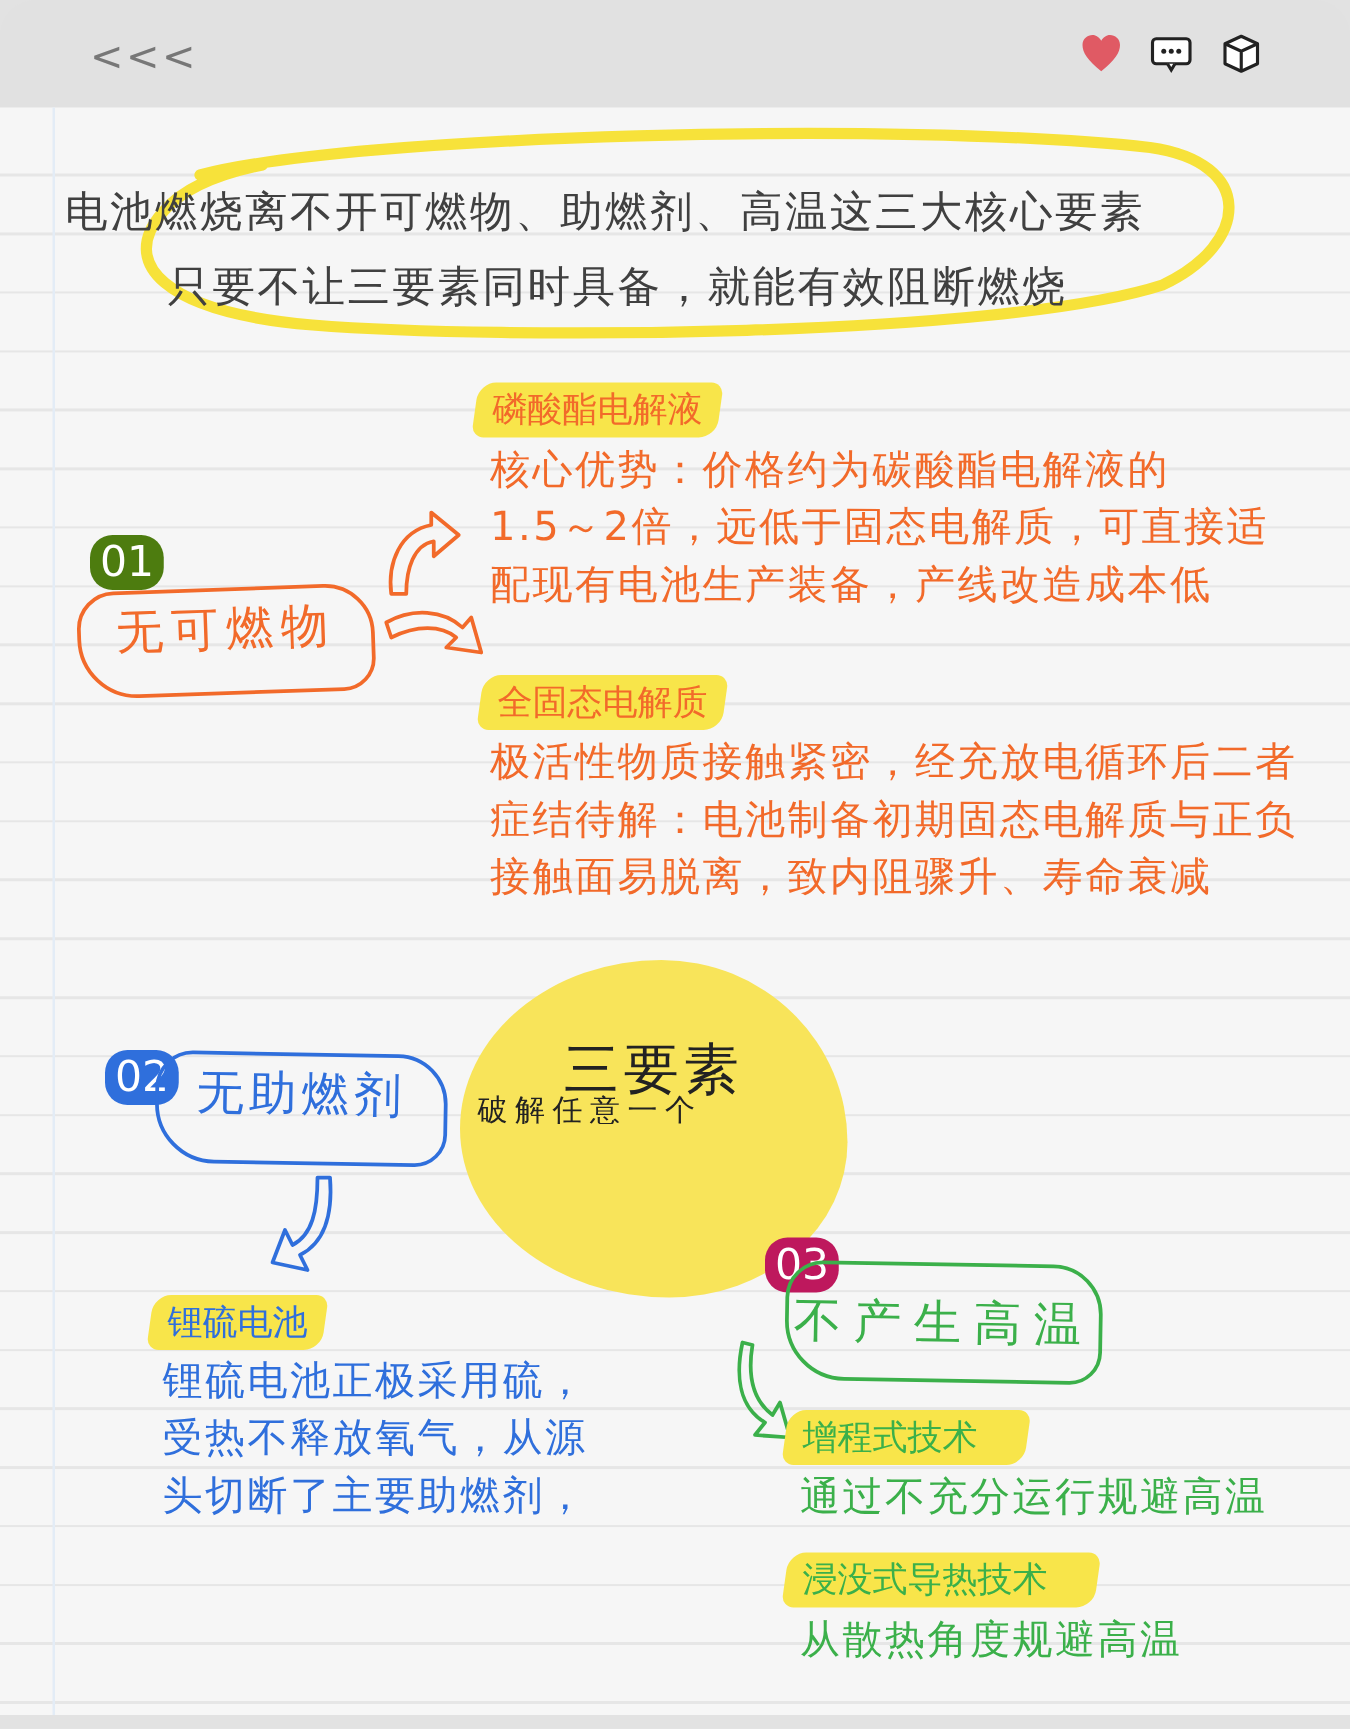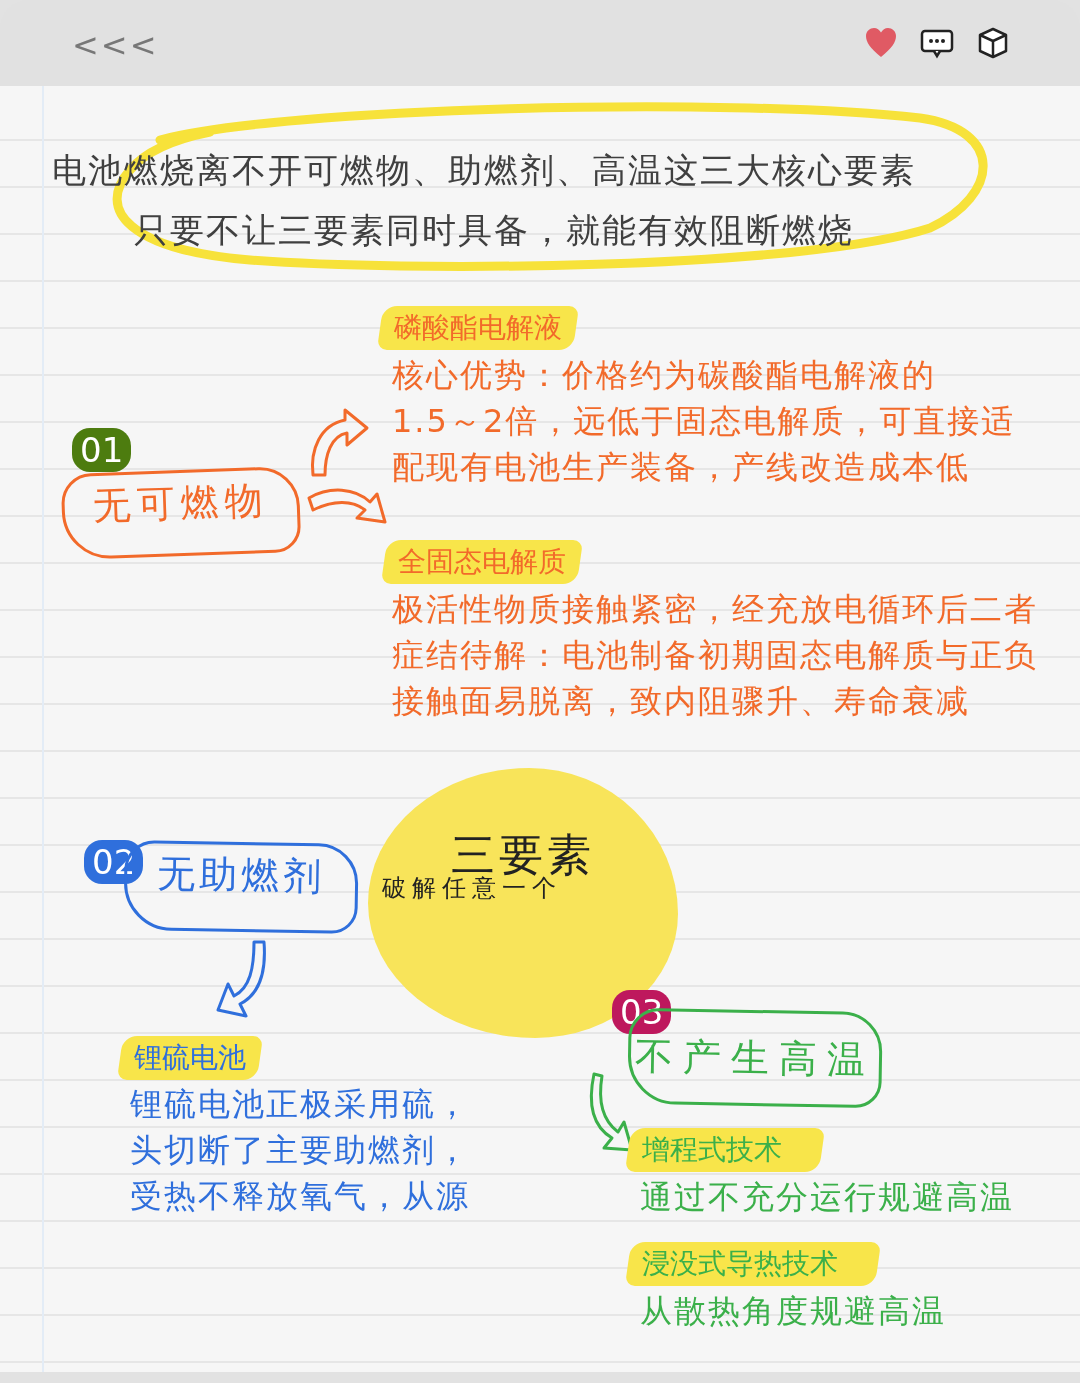--- a/index.html
+++ b/index.html
@@ -105,22 +105,22 @@
 <div class="box blue" style="left:124px;top:842px;width:228px;height:84px;border-color:#2f6fdc;letter-spacing:4px;transform:rotate(1deg);">无助燃剂</div>
 <svg style="left:212px;top:938px" width="60" height="85" viewBox="0 0 60 85">
   <path d="M42 4 L52 4 C54 30 50 55 28 66 L34 78 L6 72 L16 46 L22 58 C38 50 42 30 42 4 Z" fill="none" stroke="#2f6fdc" stroke-width="3" stroke-linejoin="round"></path>
 </svg>
 
 <div class="tag blue" style="left:120px;top:1036px;">
   <span>锂硫电池</span>
 </div>
 <div class="para blue" style="left:130px;top:1081px;text-align:right;">
   <div>锂硫电池正极采用硫，</div>
+  <div>受热不释放氧气，从源</div>
   <div>头切断了主要助燃剂，</div>
-  <div>受热不释放氧气，从源</div>
 </div>
 
 <div class="badge" style="left:612px;top:990px;background:#be185d;">03</div>
 <div class="box green" style="left:628px;top:1010px;width:248px;height:90px;border-color:#3bb04a;letter-spacing:10px;line-height:90px;transform:rotate(1deg);">不产生高温</div>
 <svg style="left:584px;top:1070px" width="60" height="90" viewBox="0 0 60 90">
   <path d="M10 4 L18 6 C14 30 18 50 34 62 L40 52 L48 80 L20 78 L28 68 C8 56 4 32 10 4 Z" fill="none" stroke="#3bb04a" stroke-width="3" stroke-linejoin="round"></path>
 </svg>
 
 <div class="tag green" style="left:628px;top:1128px;padding-right:40px;">
   <span>增程式技术</span>

